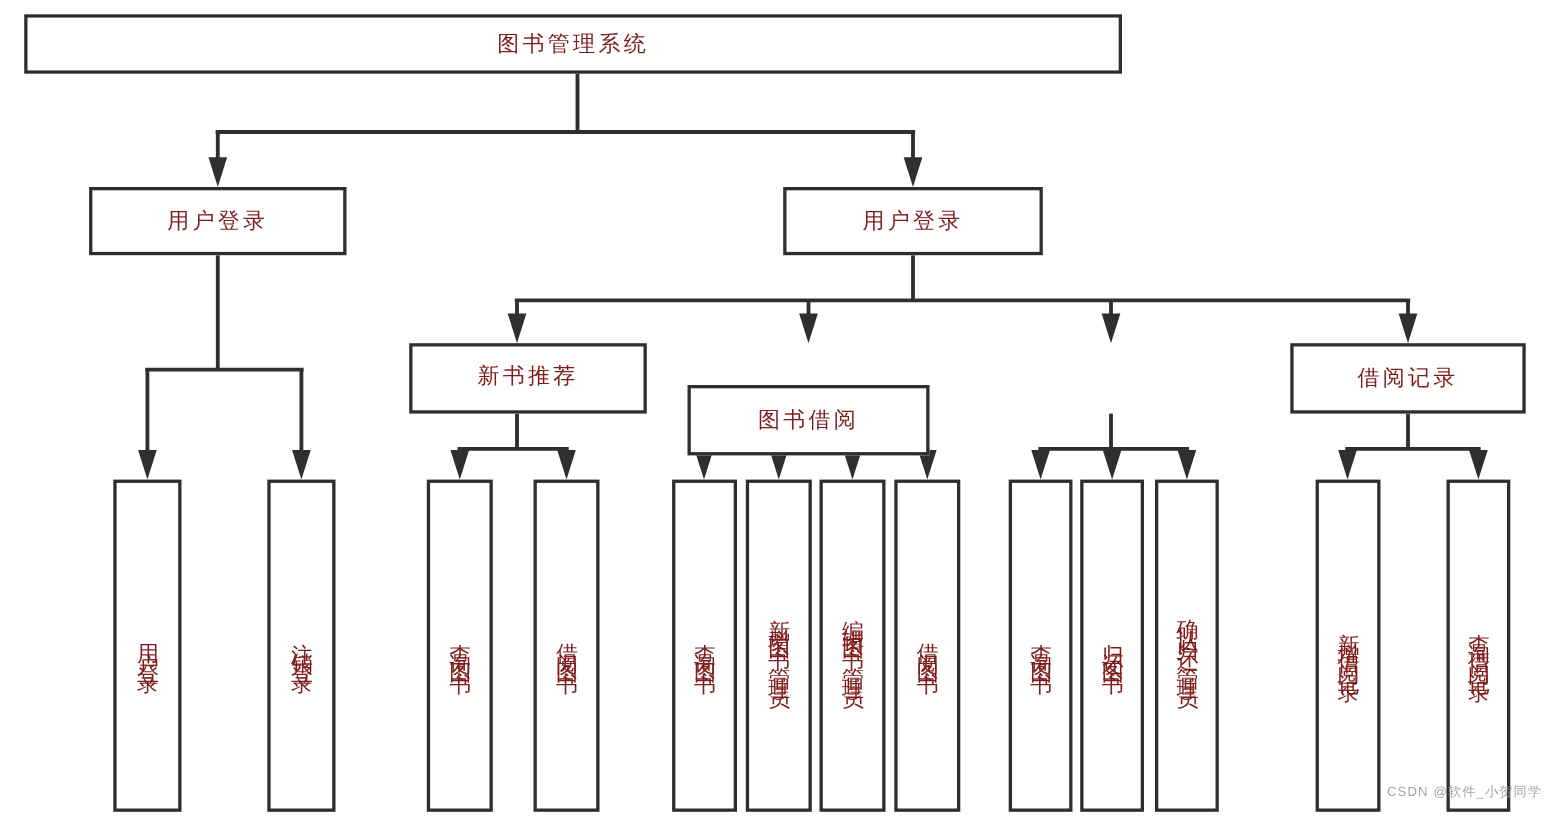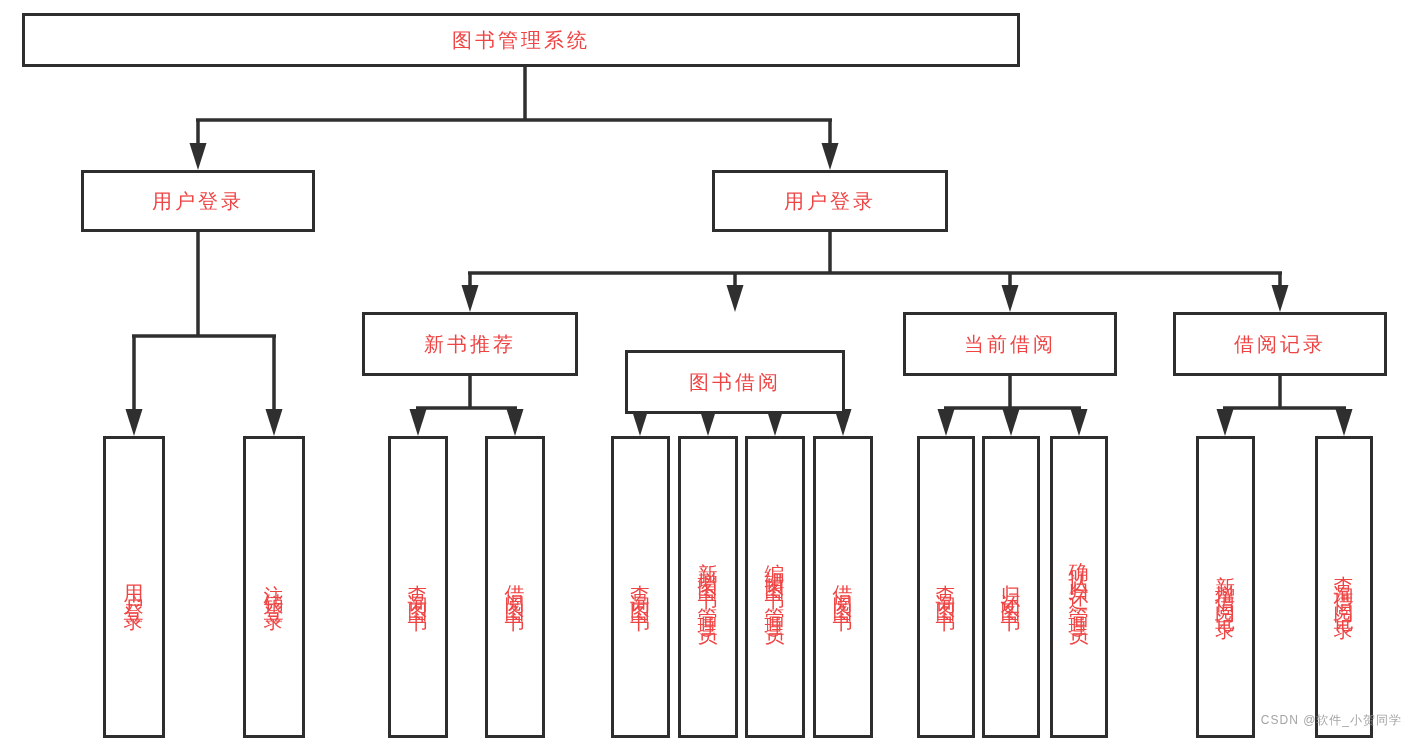--- a/index.html
+++ b/index.html
@@ -21,21 +21,21 @@
     position: absolute;
     box-sizing: border-box;
     border: 3px solid #2e2e2e;
     background: #ffffff;
     display: flex;
     align-items: center;
     justify-content: center;
     z-index: 1;
   }
   .box span {
-    color: #ef4444;
+    color: #7f1d1d;
     font-size: 20px;
     letter-spacing: 3px;
     line-height: 1;
     white-space: nowrap;
   }
   .leaf {
     top: 436px;
     height: 302px;
   }
   .leaf span {
@@ -120,28 +120,25 @@
     <span>图书管理系统</span>
   </div>
 
   <div class="box" style="left:81px; top:170px; width:234px; height:62px;">
     <span>用户登录</span>
   </div>
   <div class="box" style="left:712px; top:170px; width:236px; height:62px;">
     <span>用户登录</span>
   </div>
 
-  <div class="box" style="left:362px; top:312px; width:216px; height:64px;">
+  <div class="box" style="left:372px; top:312px; width:216px; height:64px;font-family:Liberation Mono, monospace;">
     <span>新书推荐</span>
   </div>
   <div class="box" style="left:625px; top:312px; width:220px; height:64px;margin-top:38px;">
     <span>图书借阅</span>
-  </div>
-  <div class="box" style="left:903px; top:312px; width:214px; height:64px;">
-    <span>当前借阅</span>
   </div>
   <div class="box" style="left:1173px; top:312px; width:214px; height:64px;">
     <span>借阅记录</span>
   </div>
 
   <div class="box leaf" style="left:103px; width:62px;">
     <span>用户登录</span>
   </div>
   <div class="box leaf" style="left:243px; width:62px;">
     <span>注销登录</span>

